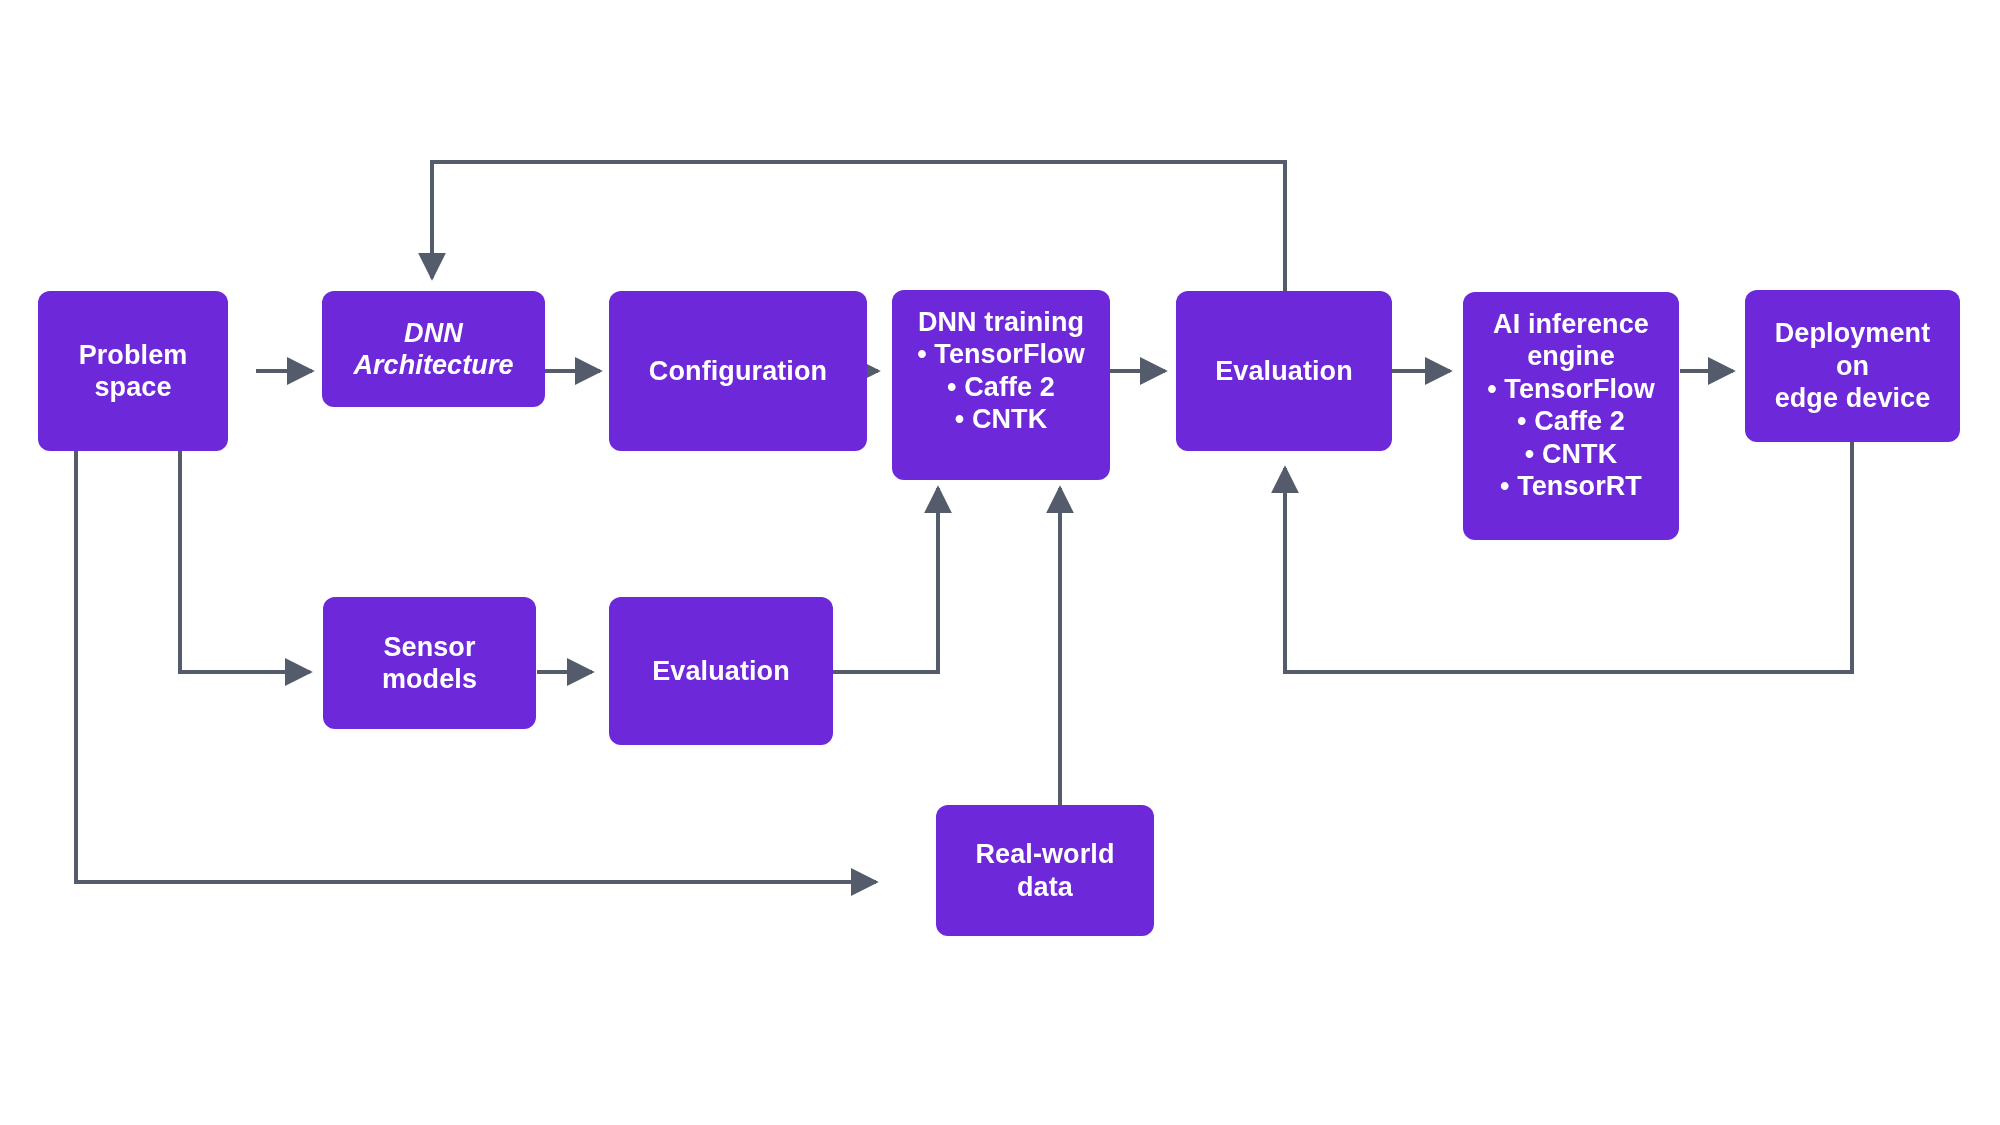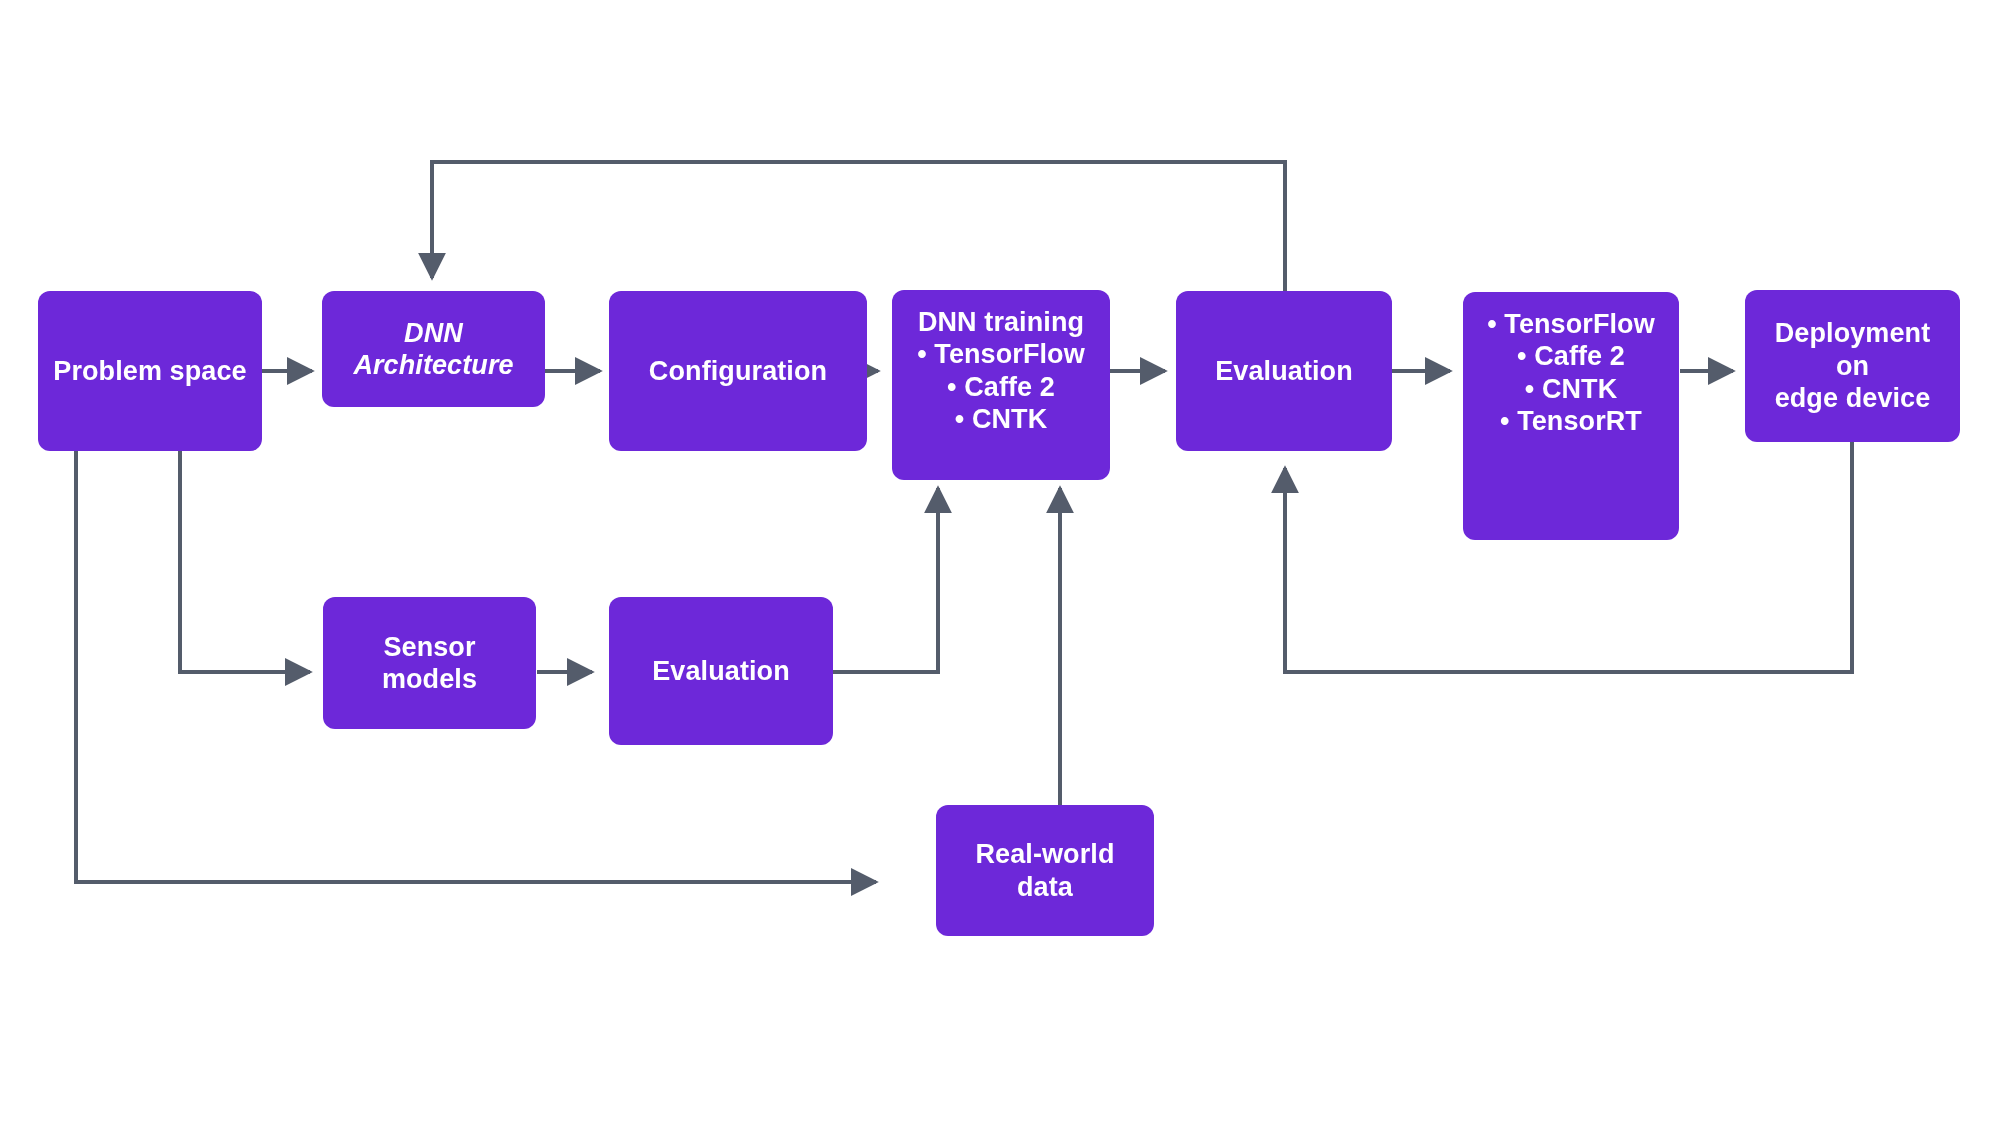--- a/index.html
+++ b/index.html
@@ -96,21 +96,21 @@
       <path d="M 833 672 L 938 672 L 938 488" marker-end="url(#arrow)"></path>
 
       <path d="M 76 450 L 76 882 L 876 882" marker-end="url(#arrow)"></path>
 
       <path d="M 1060 805 L 1060 488" marker-end="url(#arrow)"></path>
 
       <path d="M 1852 442 L 1852 672 L 1285 672 L 1285 468" marker-end="url(#arrow)"></path>
     </g>
   </svg>
 
-  <div class="node" style="left:38px; top:291px; width:224px; height:160px;">
+  <div class="node" style="left:38px; top:291px; width:190px; height:160px;">
     <div class="title fs-27">Problem space</div>
   </div>
 
   <div class="node" style="left:322px; top:291px; width:223px; height:116px;font-style:italic;">
     <div class="title fs-27">DNN
 Architecture</div>
   </div>
 
   <div class="node" style="left:609px; top:291px; width:258px; height:160px;">
     <div class="title fs-27">Configuration</div>
@@ -123,20 +123,22 @@
       <li>Caffe 2</li>
       <li>CNTK</li>
     </ul>
   </div>
 
   <div class="node" style="left:1176px; top:291px; width:216px; height:160px;">
     <div class="title fs-27">Evaluation</div>
   </div>
 
   <div class="node" style="left:1463px; top:292px; width:216px; height:248px; justify-content:flex-start; padding-top:16px;">
+    <div class="title fs-27">AI inference
+engine</div>
     <ul class="bullets fs-27">
       <li>TensorFlow</li>
       <li>Caffe 2</li>
       <li>CNTK</li>
       <li>TensorRT</li>
     </ul>
   </div>
 
   <div class="node" style="left:1745px; top:290px; width:215px; height:152px;">
     <div class="title fs-27">Deployment on

